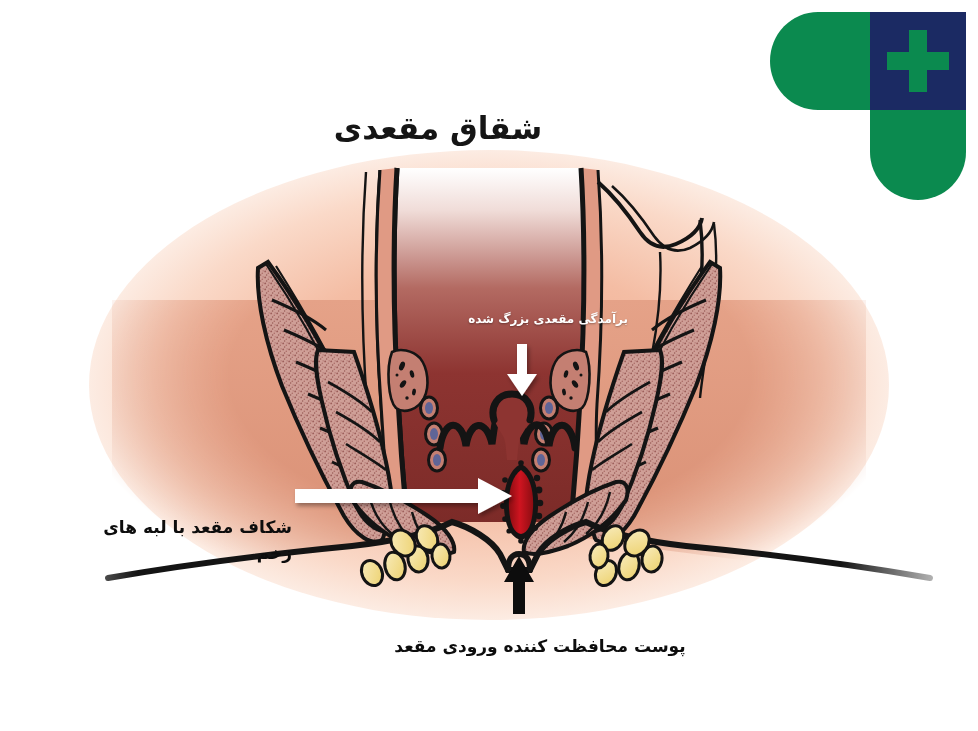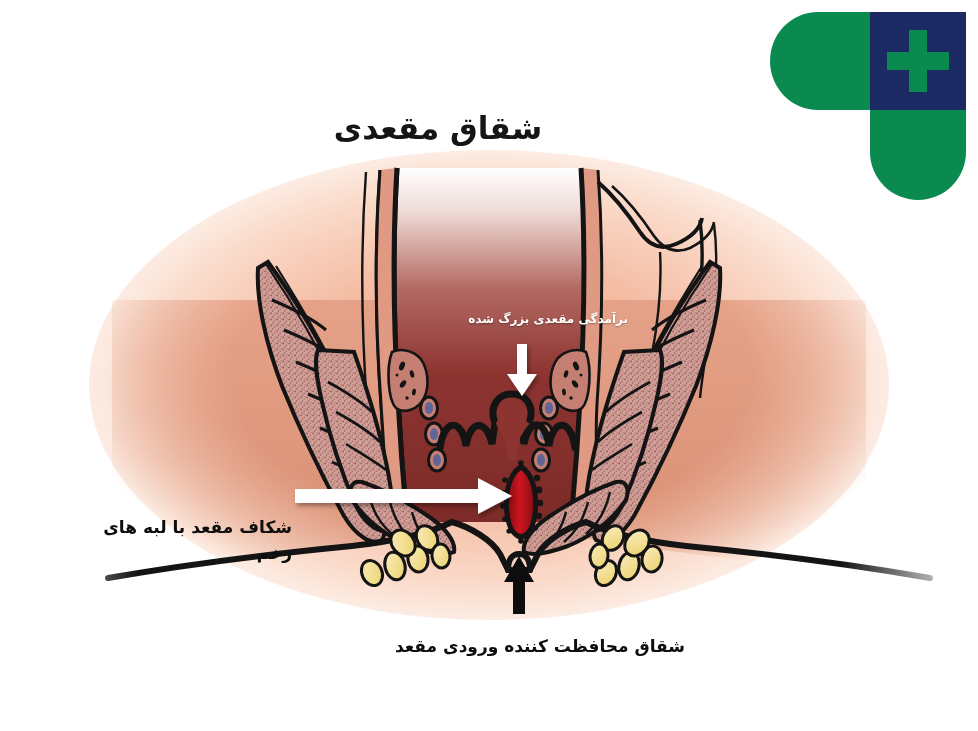--- a/index.html
+++ b/index.html
@@ -402,15 +402,15 @@
   </svg>
 
   
   <div class="title">شقاق مقعدی</div>
 
   <div class="anno" id="anno-papilla">برآمدگی مقعدی بزرگ شده</div>
 
   <div class="anno" id="anno-fissure">شکاف مقعد با لبه های
 زخم</div>
 
-  <div class="anno" id="anno-skin">شقاق محافظت کننده ورودی مقعد</div>
+  <div class="anno" id="anno-skin">پوست محافظت کننده ورودی مقعد</div>
 
 </div>
 
 </body></html>

